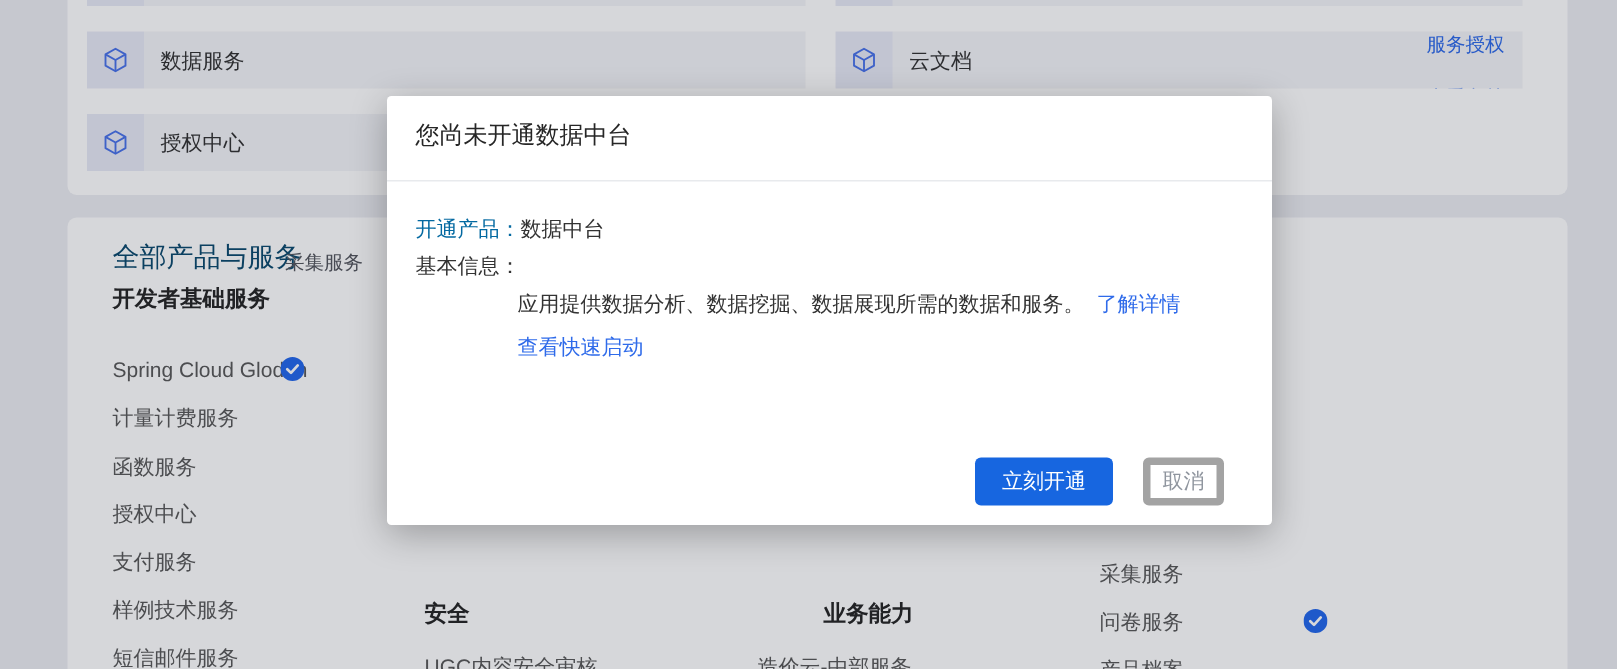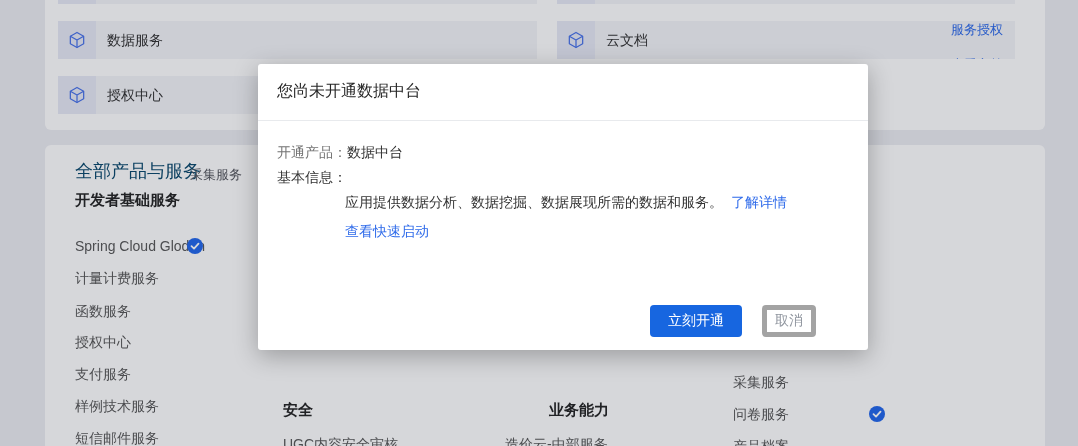--- a/index.html
+++ b/index.html
@@ -13,25 +13,25 @@
   .svc-label{position:absolute;left:49px;top:0;line-height:38px;font-size:14px;color:#333333;}
   .svc-links{position:absolute;right:12px;top:0;height:38px;display:flex;align-items:center;gap:17px;flex-direction:column;}
   .svc-links a{font-size:13px;color:#2f6bea;text-decoration:none;cursor:pointer;}
   .p-title{position:absolute;left:30px;top:14px;font-size:18px;color:#0c4a6e;}
   .p-subtitle{position:absolute;left:145px;top:21px;font-size:13px;color:#55575e;}
   .sec-header{position:absolute;font-size:15px;font-weight:bold;color:#262626;line-height:20px;}
   .p-item{position:absolute;font-size:14px;color:#595959;line-height:20px;white-space:nowrap;}
   .check{position:absolute;width:16px;height:16px;}
   .backdrop{position:absolute;left:0;top:0;right:0;bottom:0;background:rgba(12,15,33,0.17);z-index:10;}
   .modal{position:absolute;left:258px;top:64px;width:590px;height:286px;background:#ffffff;border-radius:3px;
-         box-shadow:0 6px 24px rgba(0,0,0,0.28);z-index:20;padding-left:20px;}
+         box-shadow:0 6px 24px rgba(0,0,0,0.28);z-index:20;}
   .modal-title{position:absolute;left:19px;top:16px;font-size:16px;line-height:22px;font-weight:500;color:#262626;}
   .modal-divider{position:absolute;left:0;top:56px;width:100%;height:1px;background:#e8eaed;}
   .m-row{position:absolute;font-size:14px;color:#333333;line-height:20px;white-space:nowrap;}
-  .m-label{color:#737373;}
+  .m-label{color:#0369a1;}
   .m-info-label{position:absolute;left:19px;top:101px;font-size:14px;color:#333333;line-height:25px;}
   .m-info{position:absolute;left:87px;top:101px;width:500px;font-size:14px;color:#333333;line-height:25px;}
   .m-link{color:#2f6bea;text-decoration:none;cursor:pointer;}
   .m-info .m-link{margin-left:8px;font-family:Liberation Mono, monospace;}
   .m-quick{position:absolute;left:87px;top:157px;font-size:14px;line-height:20px;}
   .btn{position:absolute;top:241px;height:32px;border-radius:4px;font-size:14px;display:flex;align-items:center;justify-content:center;cursor:pointer;box-sizing:border-box;}
   .btn-primary{left:392px;width:92px;background:#1766e0;color:#ffffff;border:none;font-family:Liberation Mono, monospace;}
   .btn-cancel{left:504px;width:54px;background:#ffffff;color:#8f959e;border:5px solid #a3a3a3;}
 </style>
 </head>

